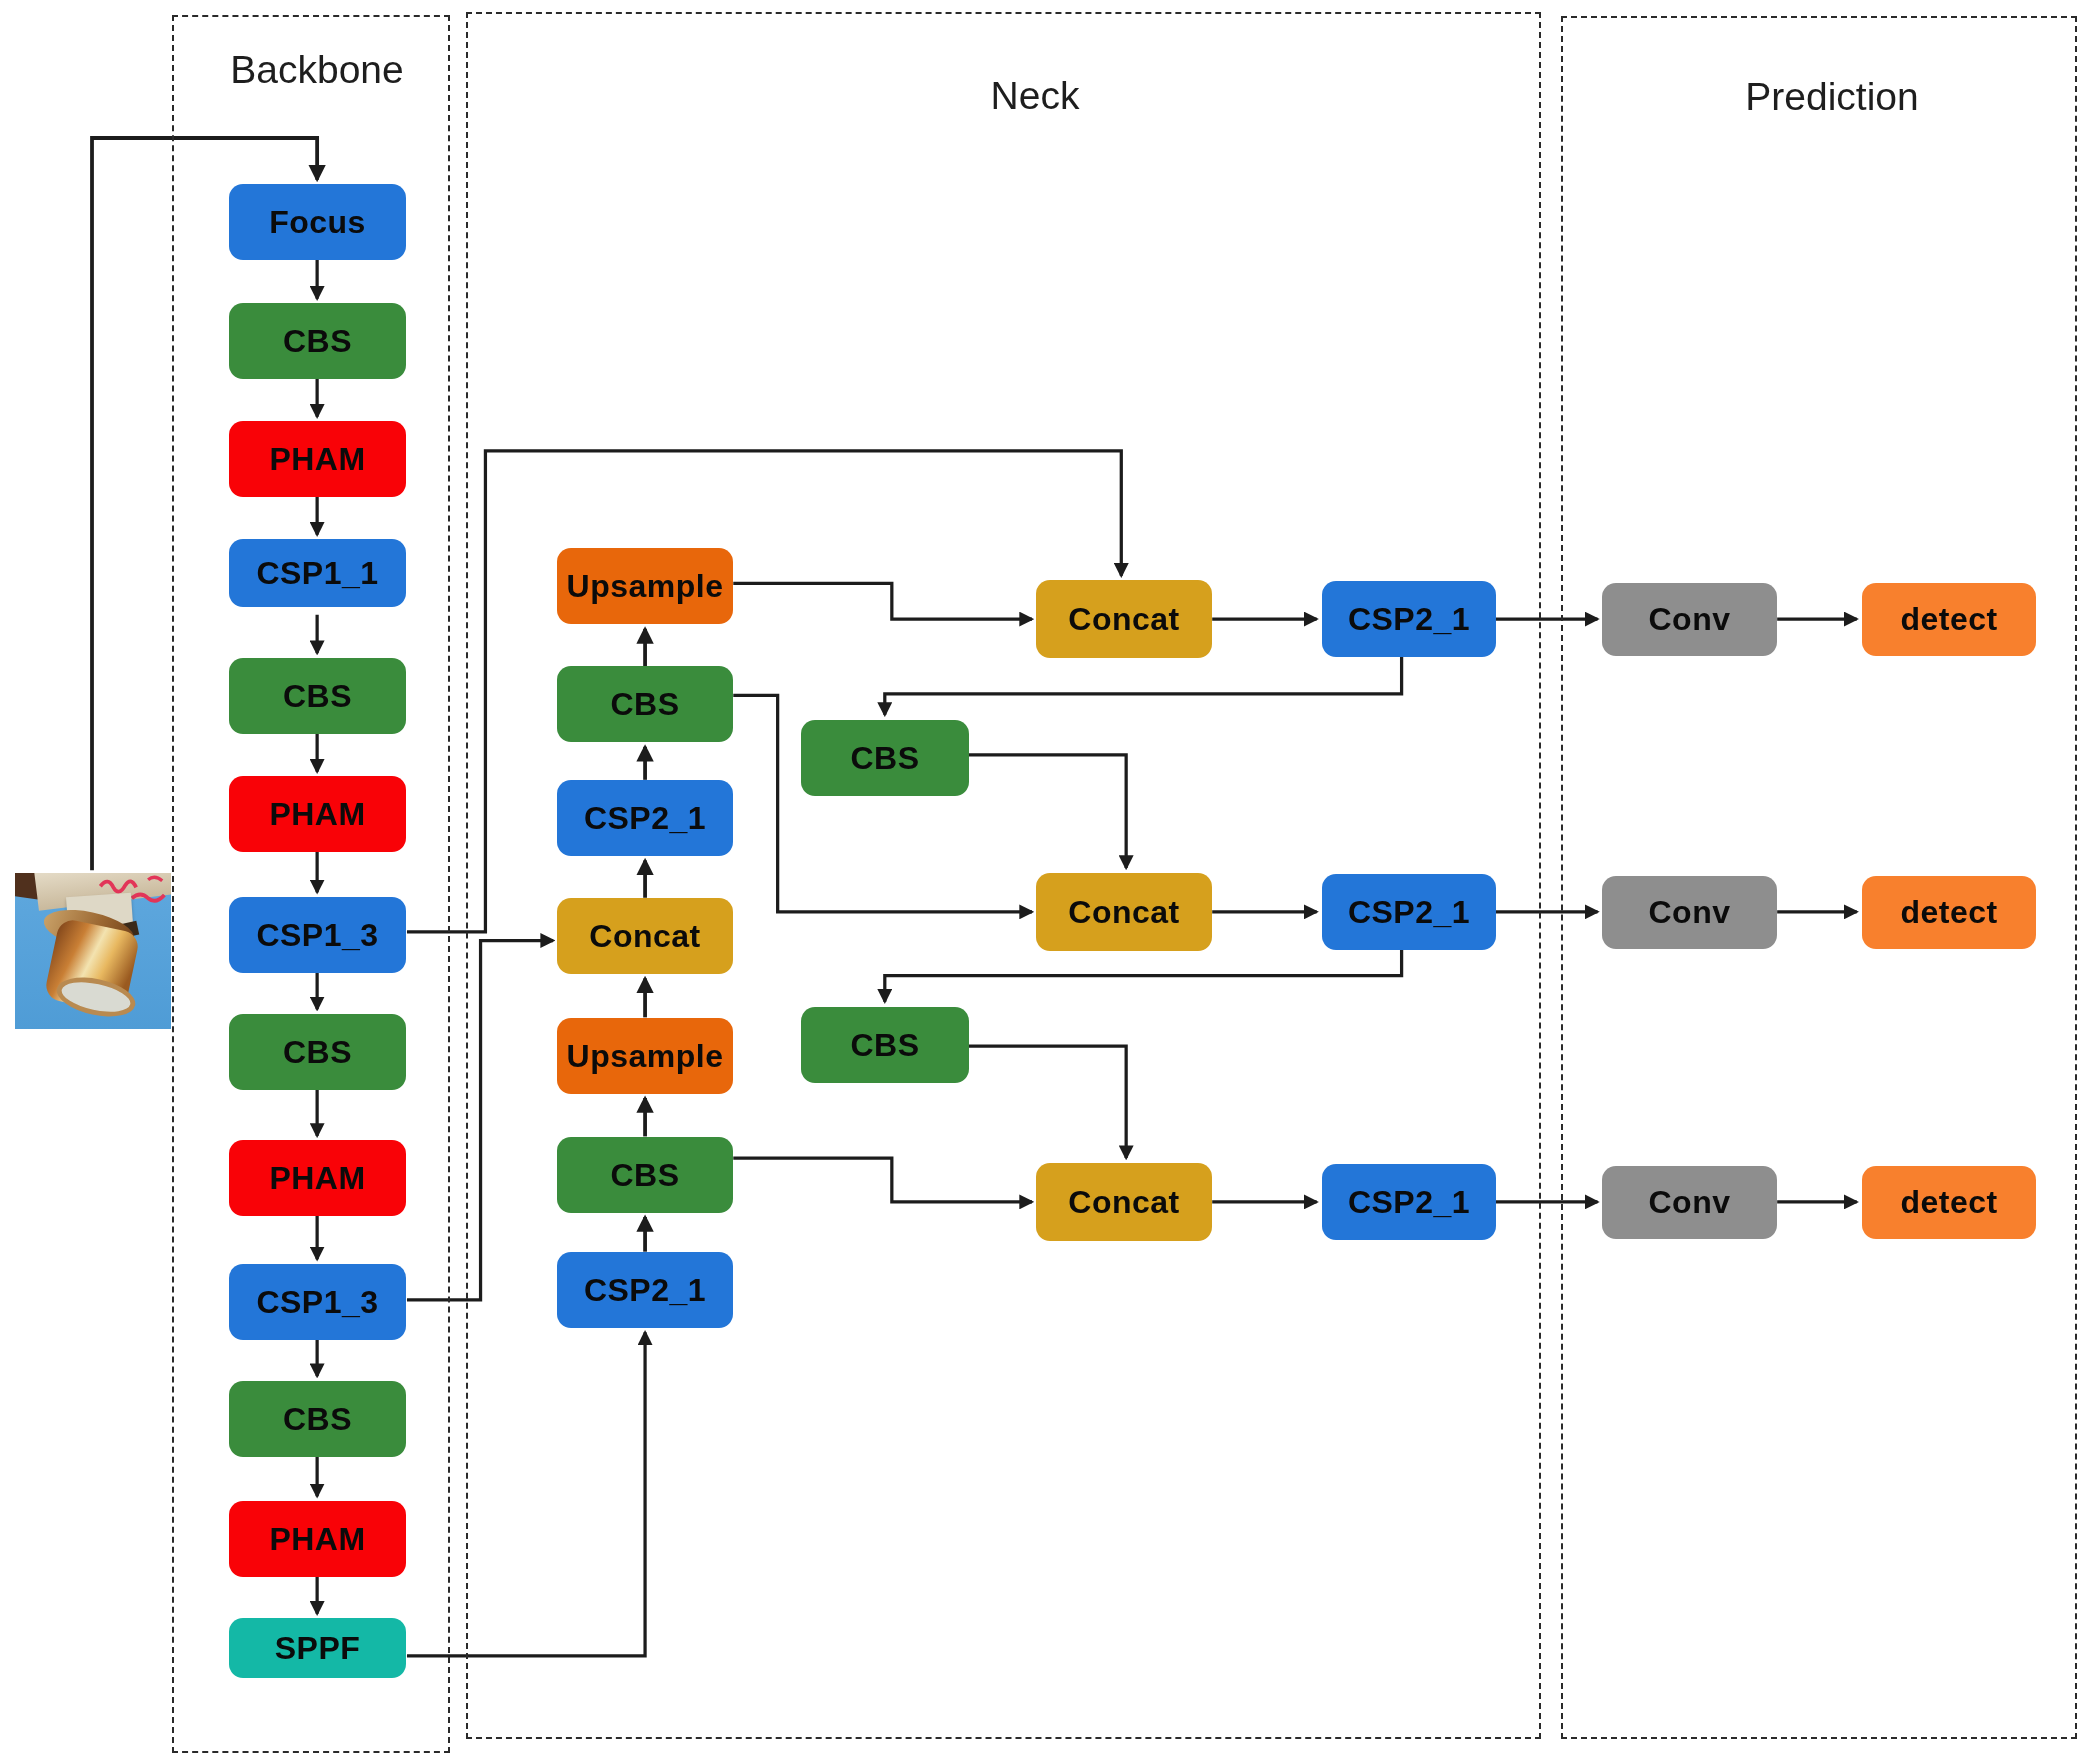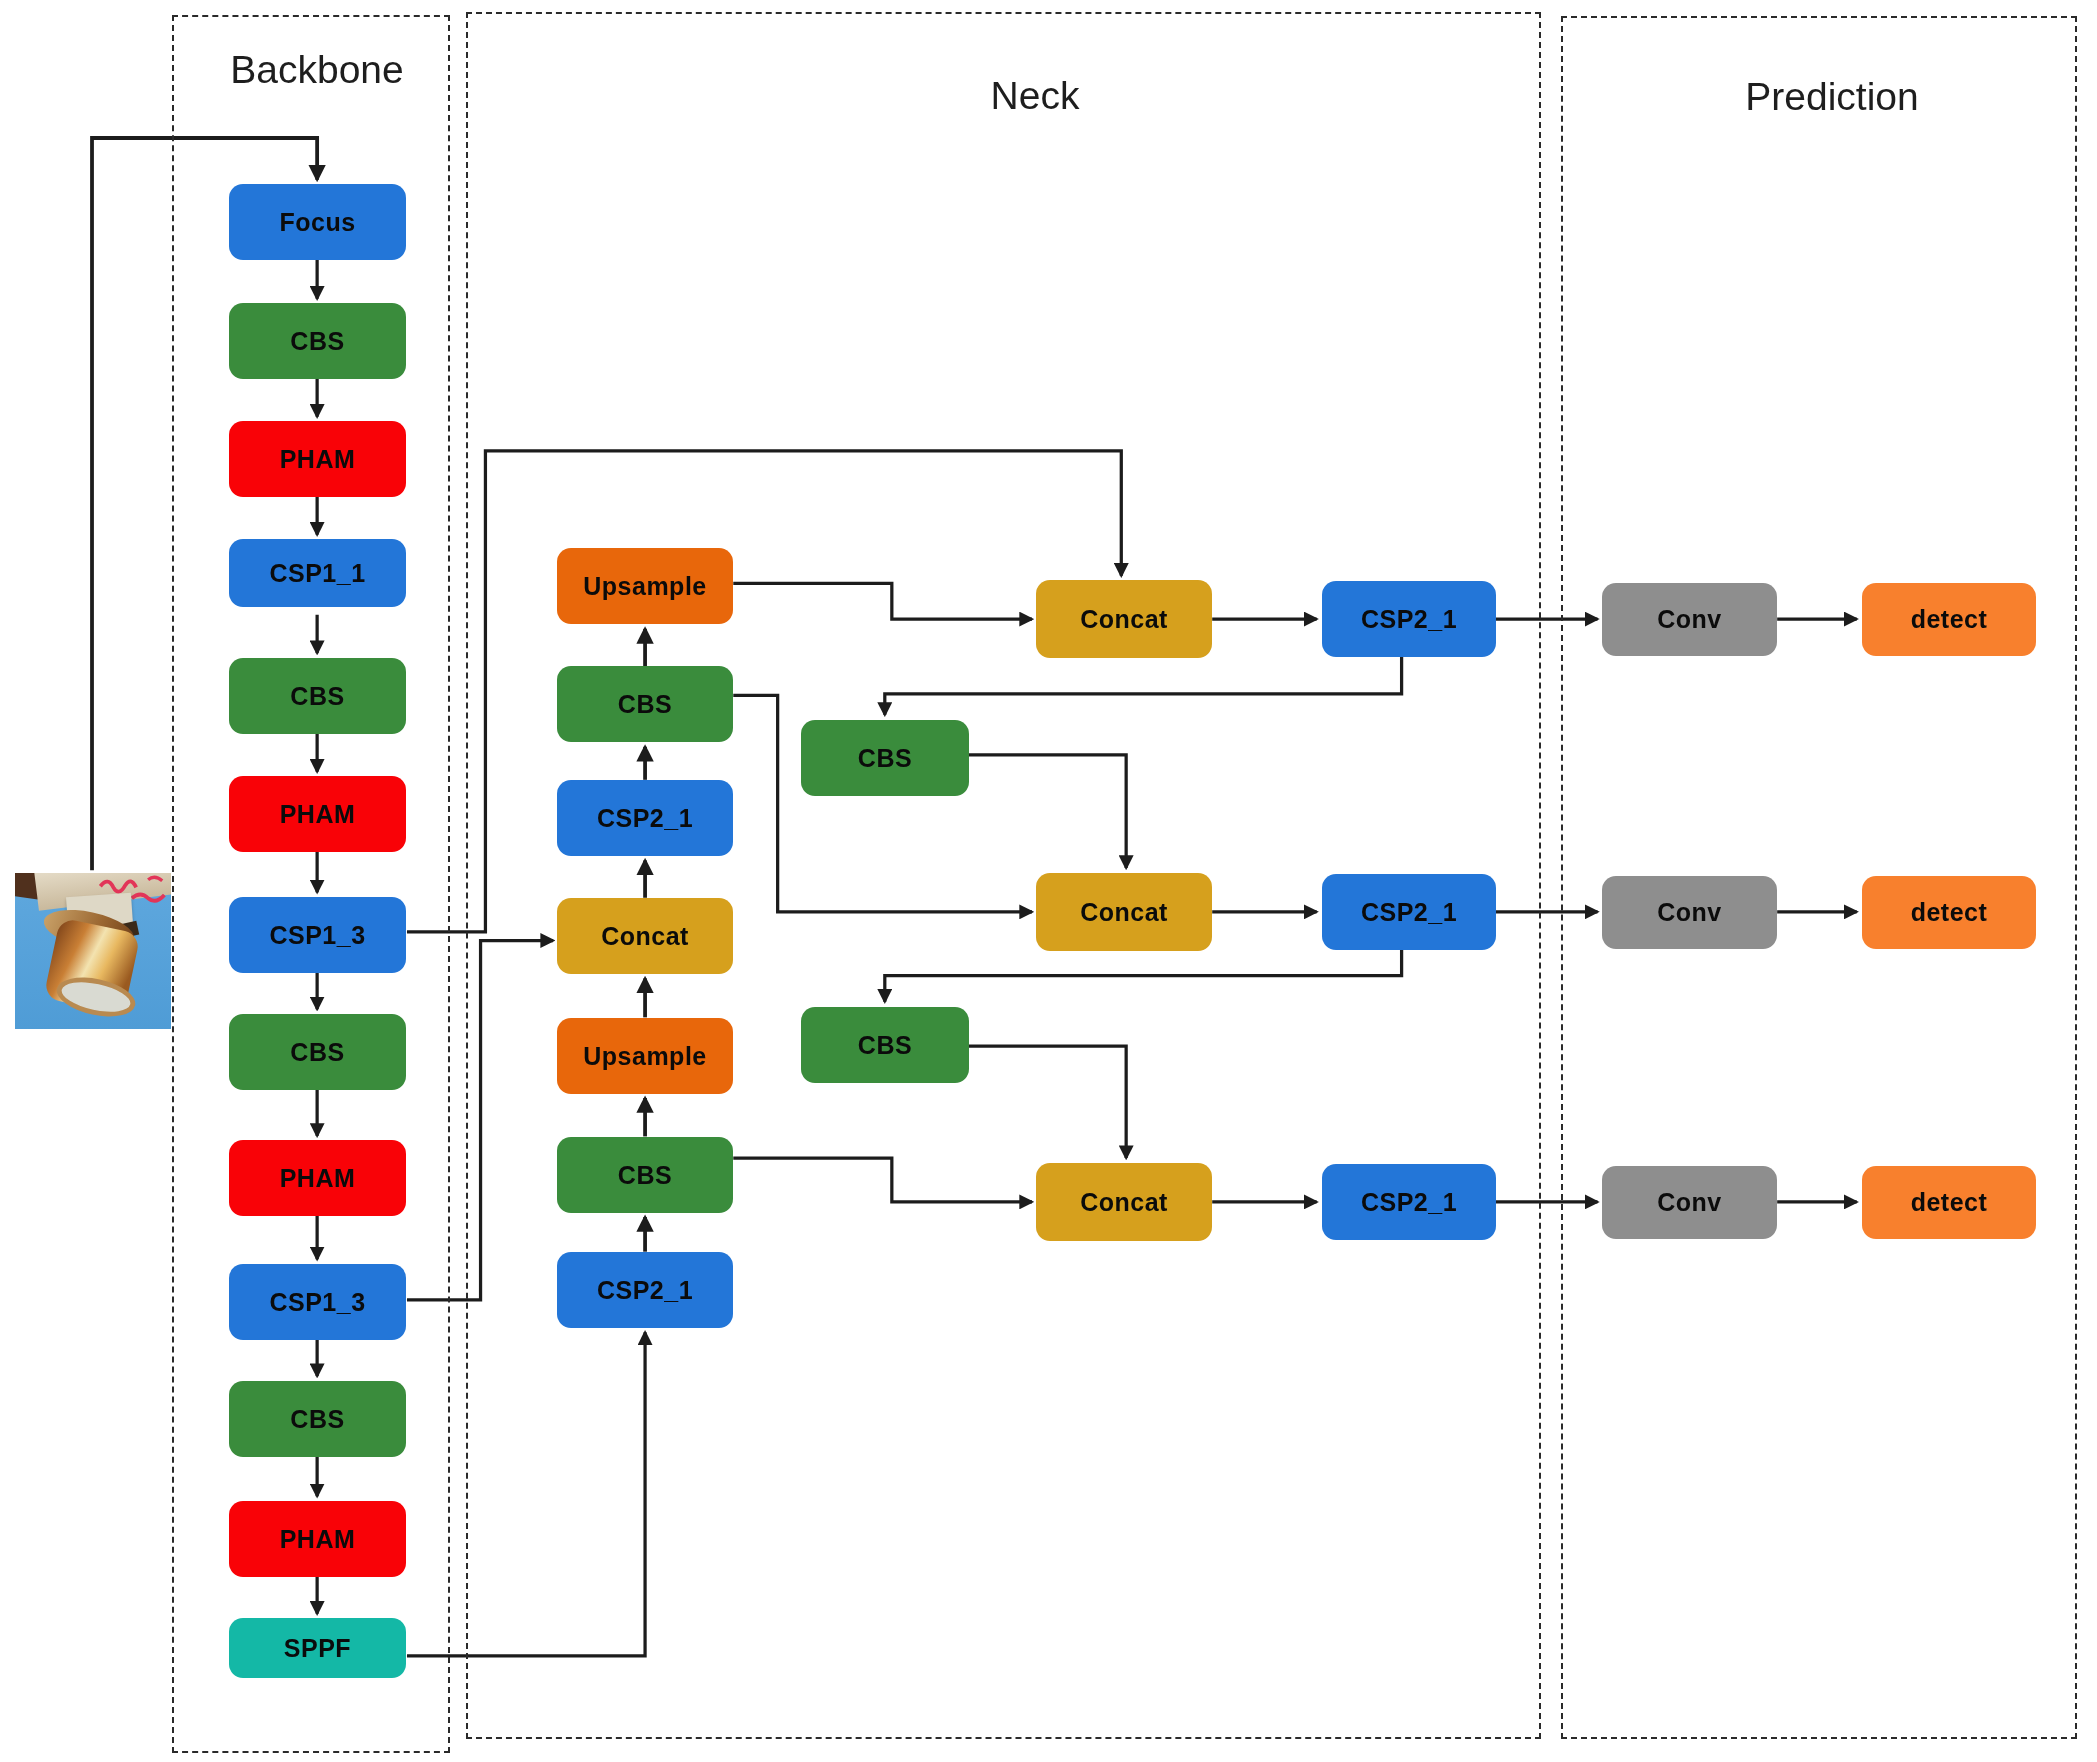--- a/index.html
+++ b/index.html
@@ -10,21 +10,21 @@
   .sec{position:absolute;border:2.7px dashed #2a2a2a;}
   .sec-backbone{left:172px;top:15px;width:274px;height:1734px;}
   .sec-neck{left:466px;top:12px;width:1071px;height:1723px;}
   .sec-prediction{left:1561px;top:16px;width:512px;height:1719px;}
   .sec-label{position:absolute;font-size:39px;font-weight:400;color:#1e1e1e;
              text-align:center;white-space:nowrap;transform:translateX(-50%);}
   .lab-backbone{left:317px;top:48px;}
   .lab-neck{left:1015px;top:74px;margin-left:20px;}
   .lab-prediction{left:1832px;top:75px;}
   .node{position:absolute;border-radius:14px;color:#0b0b0b;font-weight:bold;
-        font-size:25px;display:flex;align-items:center;justify-content:center;
+        font-size:32px;display:flex;align-items:center;justify-content:center;
         letter-spacing:0.5px;white-space:nowrap;}
   
   #photo{position:absolute;left:14.6px;top:873px;width:156px;height:156px;
          background:linear-gradient(#5fa8de,#4f9cd6);overflow:hidden;}
   .ph{position:absolute;}
   .ph-beam{left:-7.6px;top:-4.3px;width:70px;height:31px;background:#50301d;
            transform:rotate(8deg);}
   .ph-board{left:21.7px;top:-10.8px;width:146px;height:40px;background:linear-gradient(#e6ddc9,#c9b99c);
             transform:rotate(-7deg);}
   .ph-plate{left:52px;top:21.7px;width:65px;height:31px;background:#ded8c6;

